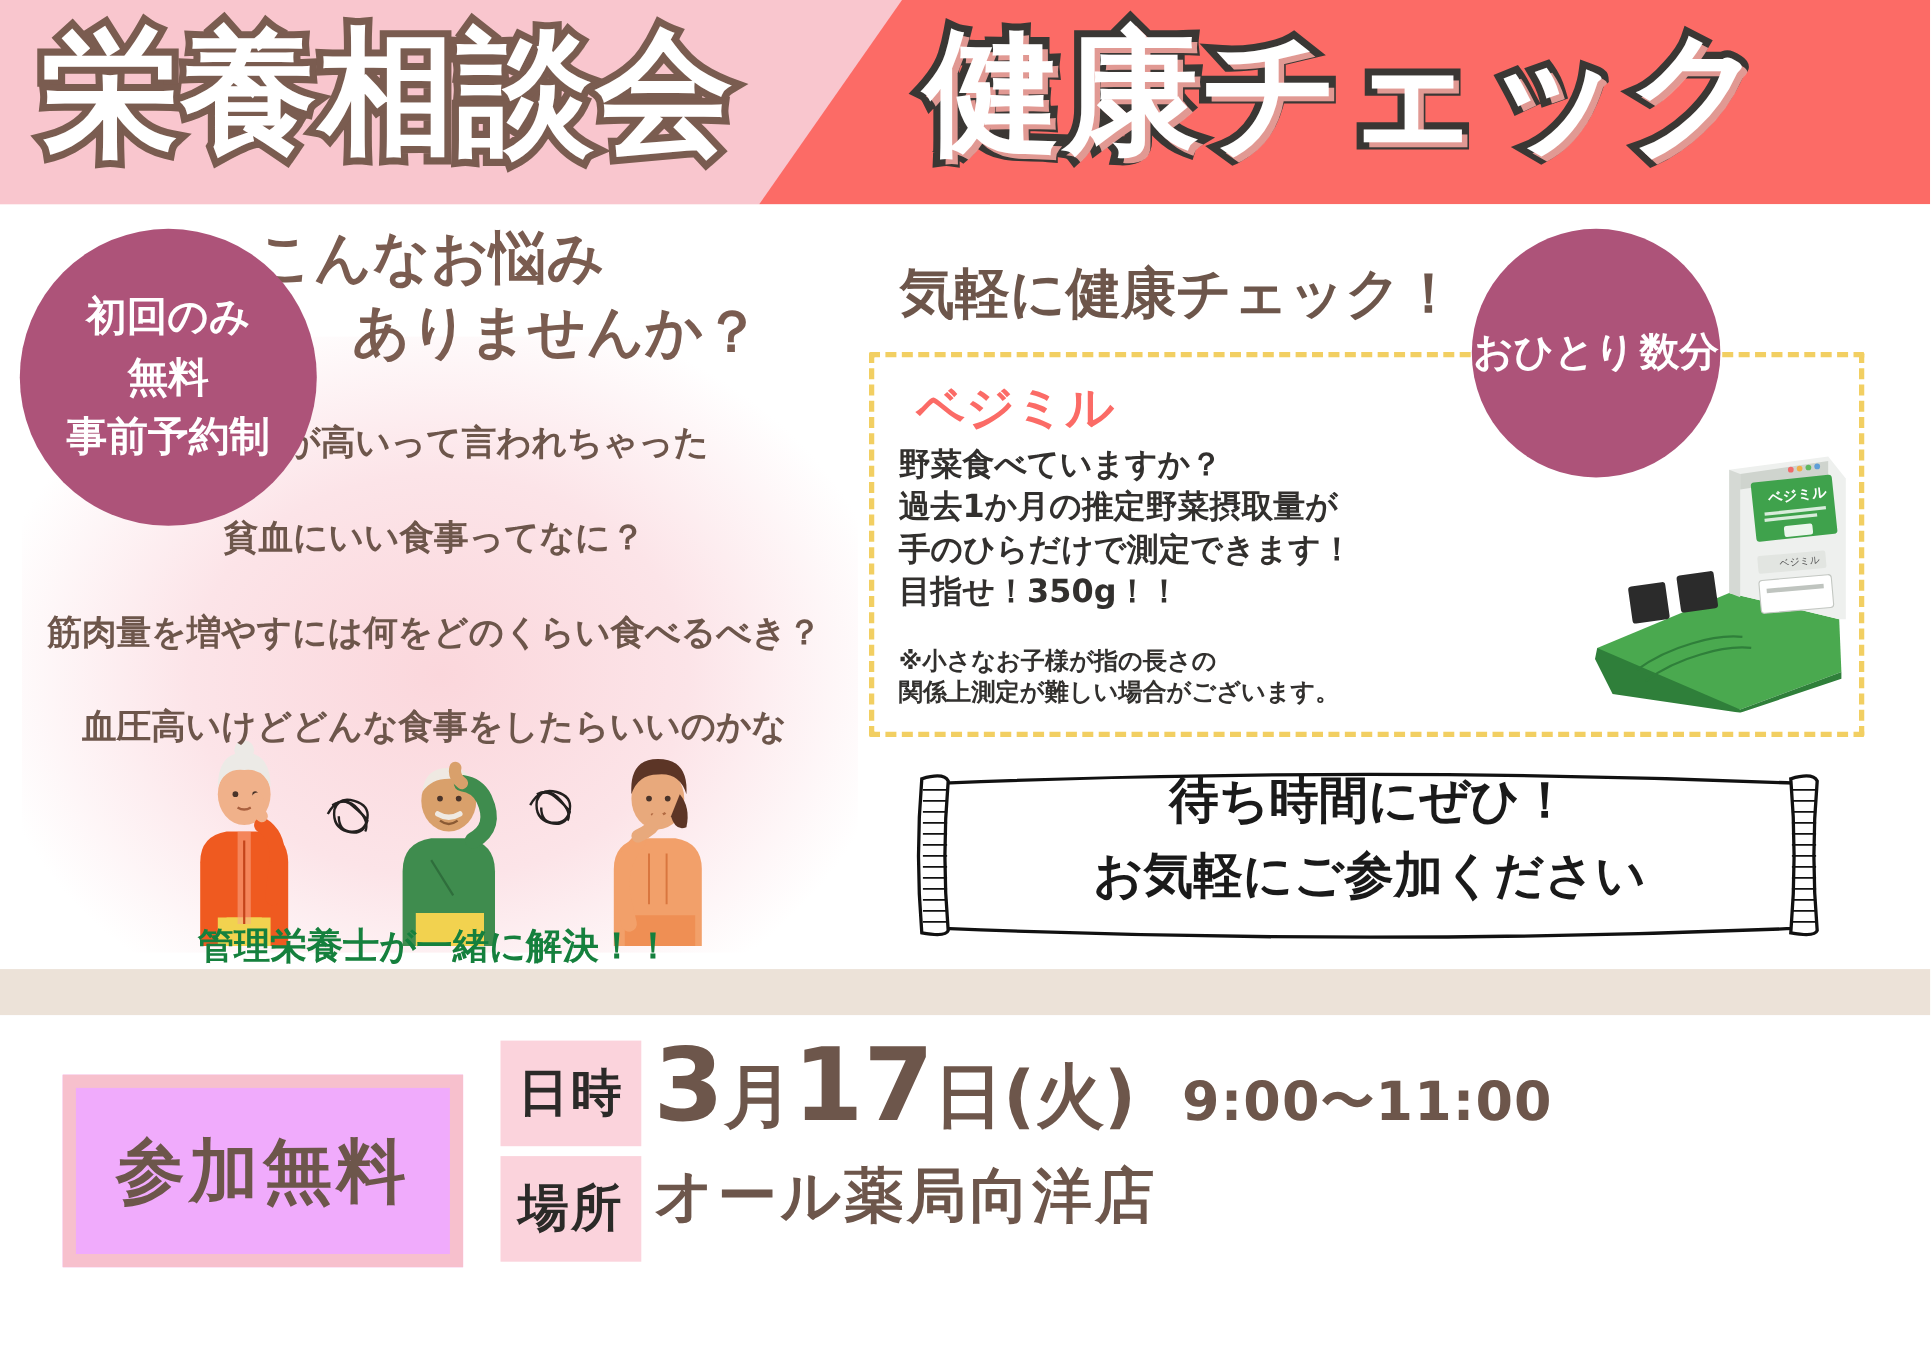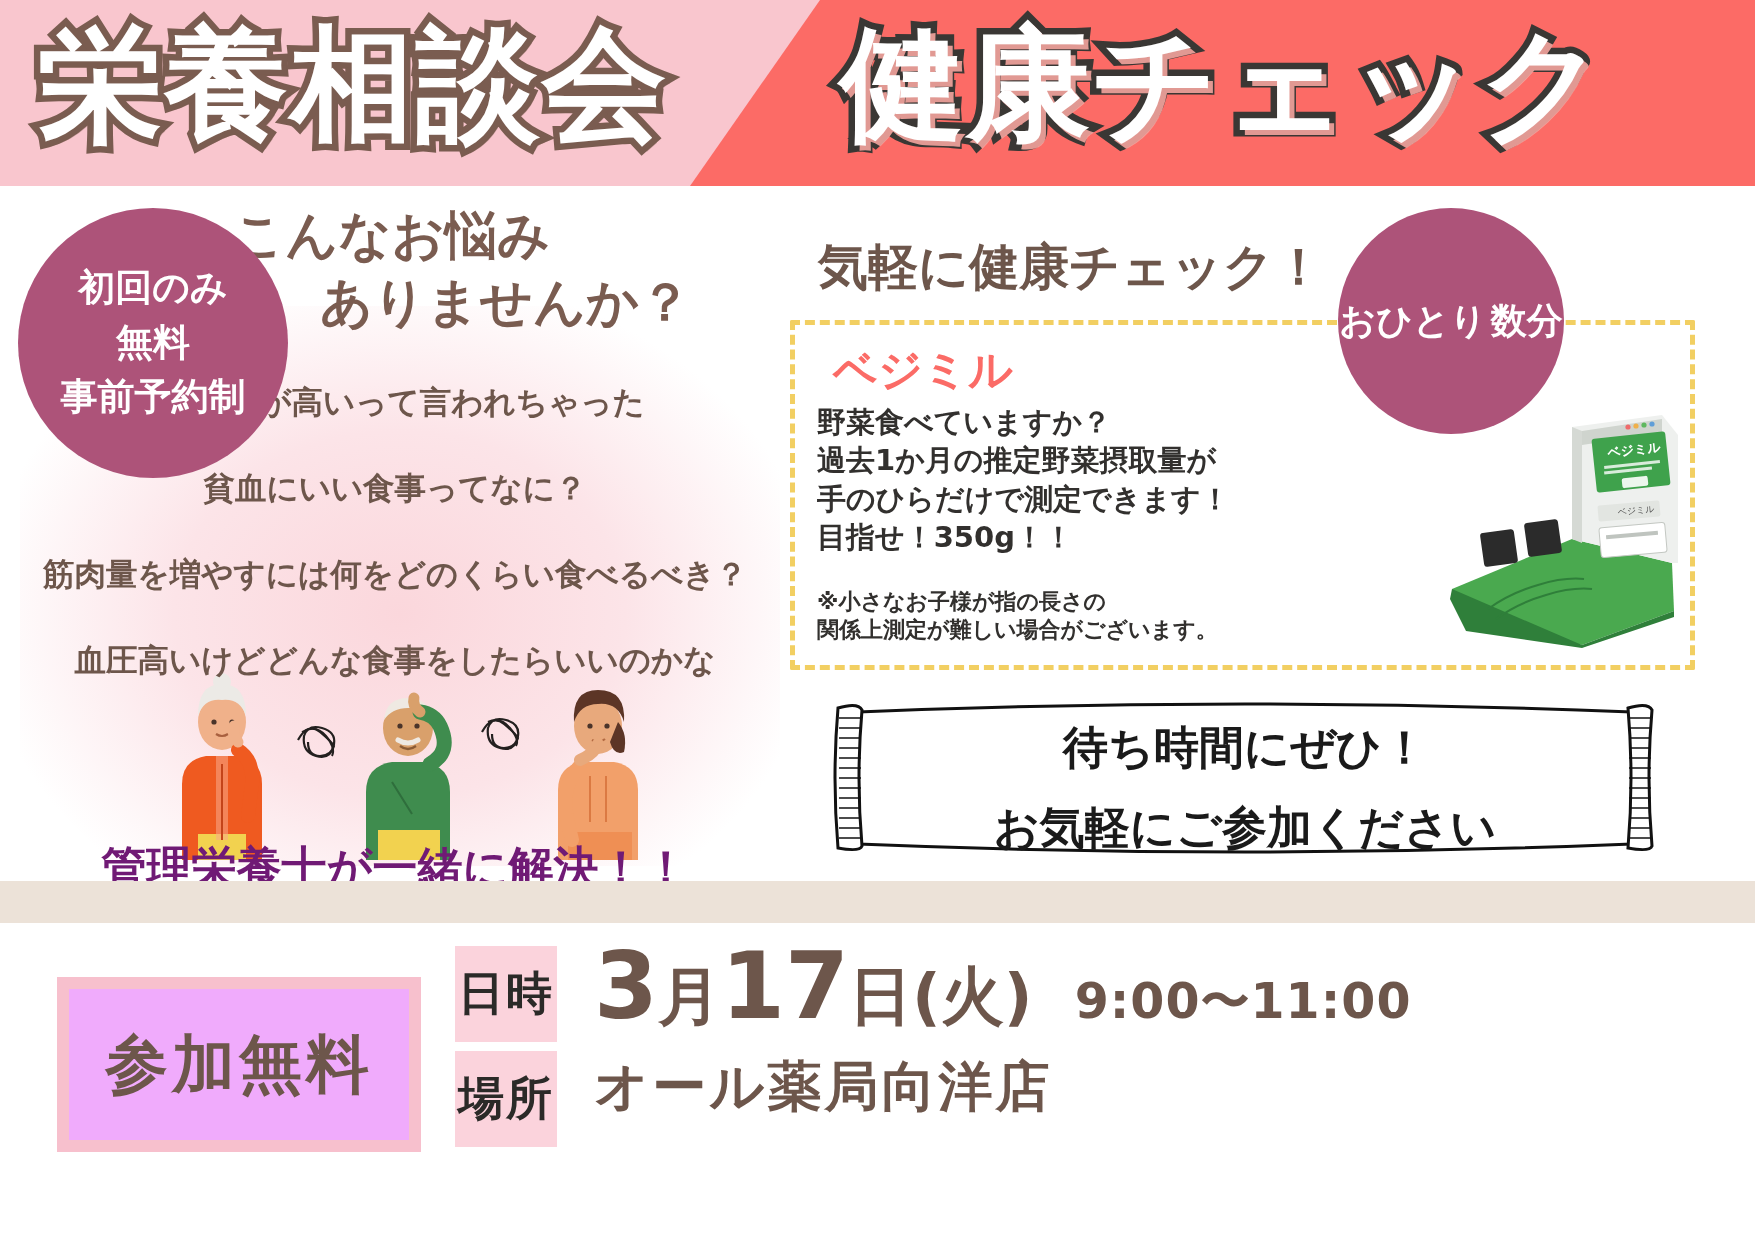--- a/index.html
+++ b/index.html
@@ -58,21 +58,21 @@
   }
   .lead .l2 { display: block; padding-left: 88px; }
   .qlist { position: absolute; left: 0; top: 196px; width: 790px; z-index: 5; }
   .qitem {
     color: #6d564b; font-weight: 700; font-size: 31.5px;
     text-align: center; margin-bottom: 44px; white-space: nowrap;
   }
   .people { position: absolute; left: 120px; top: 478px; width: 560px; height: 200px; z-index: 4; }
   .tagline {
     position: absolute; left: 0; top: 652px; width: 790px; text-align: center; z-index: 7;
-    color: #701a75; font-weight: 900; font-size: 45px; white-space: nowrap;
+    color: #15803d; font-weight: 900; font-size: 33px; white-space: nowrap;
   }
 
   
   .right-col { position: absolute; left: 790px; top: 186px; width: 965px; height: 695px; }
   .badge-right {
     position: absolute; left: 548px; top: 22px; width: 226px; height: 226px;
     border-radius: 50%; background: #ad5379; color: #ffffff;
     display: flex; align-items: center; justify-content: center;
     gap: 4px; font-weight: 700; z-index: 8;
   }
@@ -97,38 +97,38 @@
     position: absolute; left: 22px; top: 263px; width: 620px;
     color: #32302e; font-weight: 700; font-size: 22px; line-height: 1.28;
   }
   .device { position: absolute; right: 8px; top: 88px; width: 260px; height: 235px; }
 
   .scroll-banner {
     position: absolute; left: 40px; top: 512px; width: 830px; height: 160px;
   }
   .scroll-text {
     position: absolute; left: 0; top: 0; width: 830px; height: 160px;
-    display: flex; flex-direction: column; align-items: center; justify-content: flex-end;
-    gap: 20px; z-index: 3;
+    display: flex; flex-direction: column; align-items: center; justify-content: flex-start;
+    gap: 8px; z-index: 3;
   }
   .scroll-text span {
     color: #1a1a1a; font-weight: 900; font-size: 45px; white-space: nowrap;
   }
 
   
   .divider { position: absolute; left: 0; top: 881px; width: 1755px; height: 42px; background: #ece2d8; }
   .footer { position: absolute; left: 0; top: 923px; width: 1755px; height: 318px; background: #ffffff; }
   .free-box {
     position: absolute; left: 57px; top: 54px; width: 364px; height: 175px;
     border: 12px solid #f7c0cd; background: #f0abfc;
     display: flex; align-items: center; justify-content: center;
   }
   .free-box span { color: #6d564b; font-weight: 900; font-size: 63px; letter-spacing: 4px; }
   .lbl {
-    position: absolute; width: 102px; height: 96px; background: #fbd3dc;
+    position: absolute; width: 128px; height: 96px; background: #fbd3dc;
     display: flex; align-items: center; justify-content: center;
     color: #2b2a28; font-weight: 900; font-size: 46px; letter-spacing: 2px;
   }
   .lbl-date { left: 455px; top: 23px; }
   .lbl-place { left: 455px; top: 128px; }
   .val-date {
     position: absolute; left: 594px; top: 18px; white-space: nowrap;
     color: #6d564b; font-weight: 900; line-height: 1;
     display: flex; align-items: baseline;
   }

